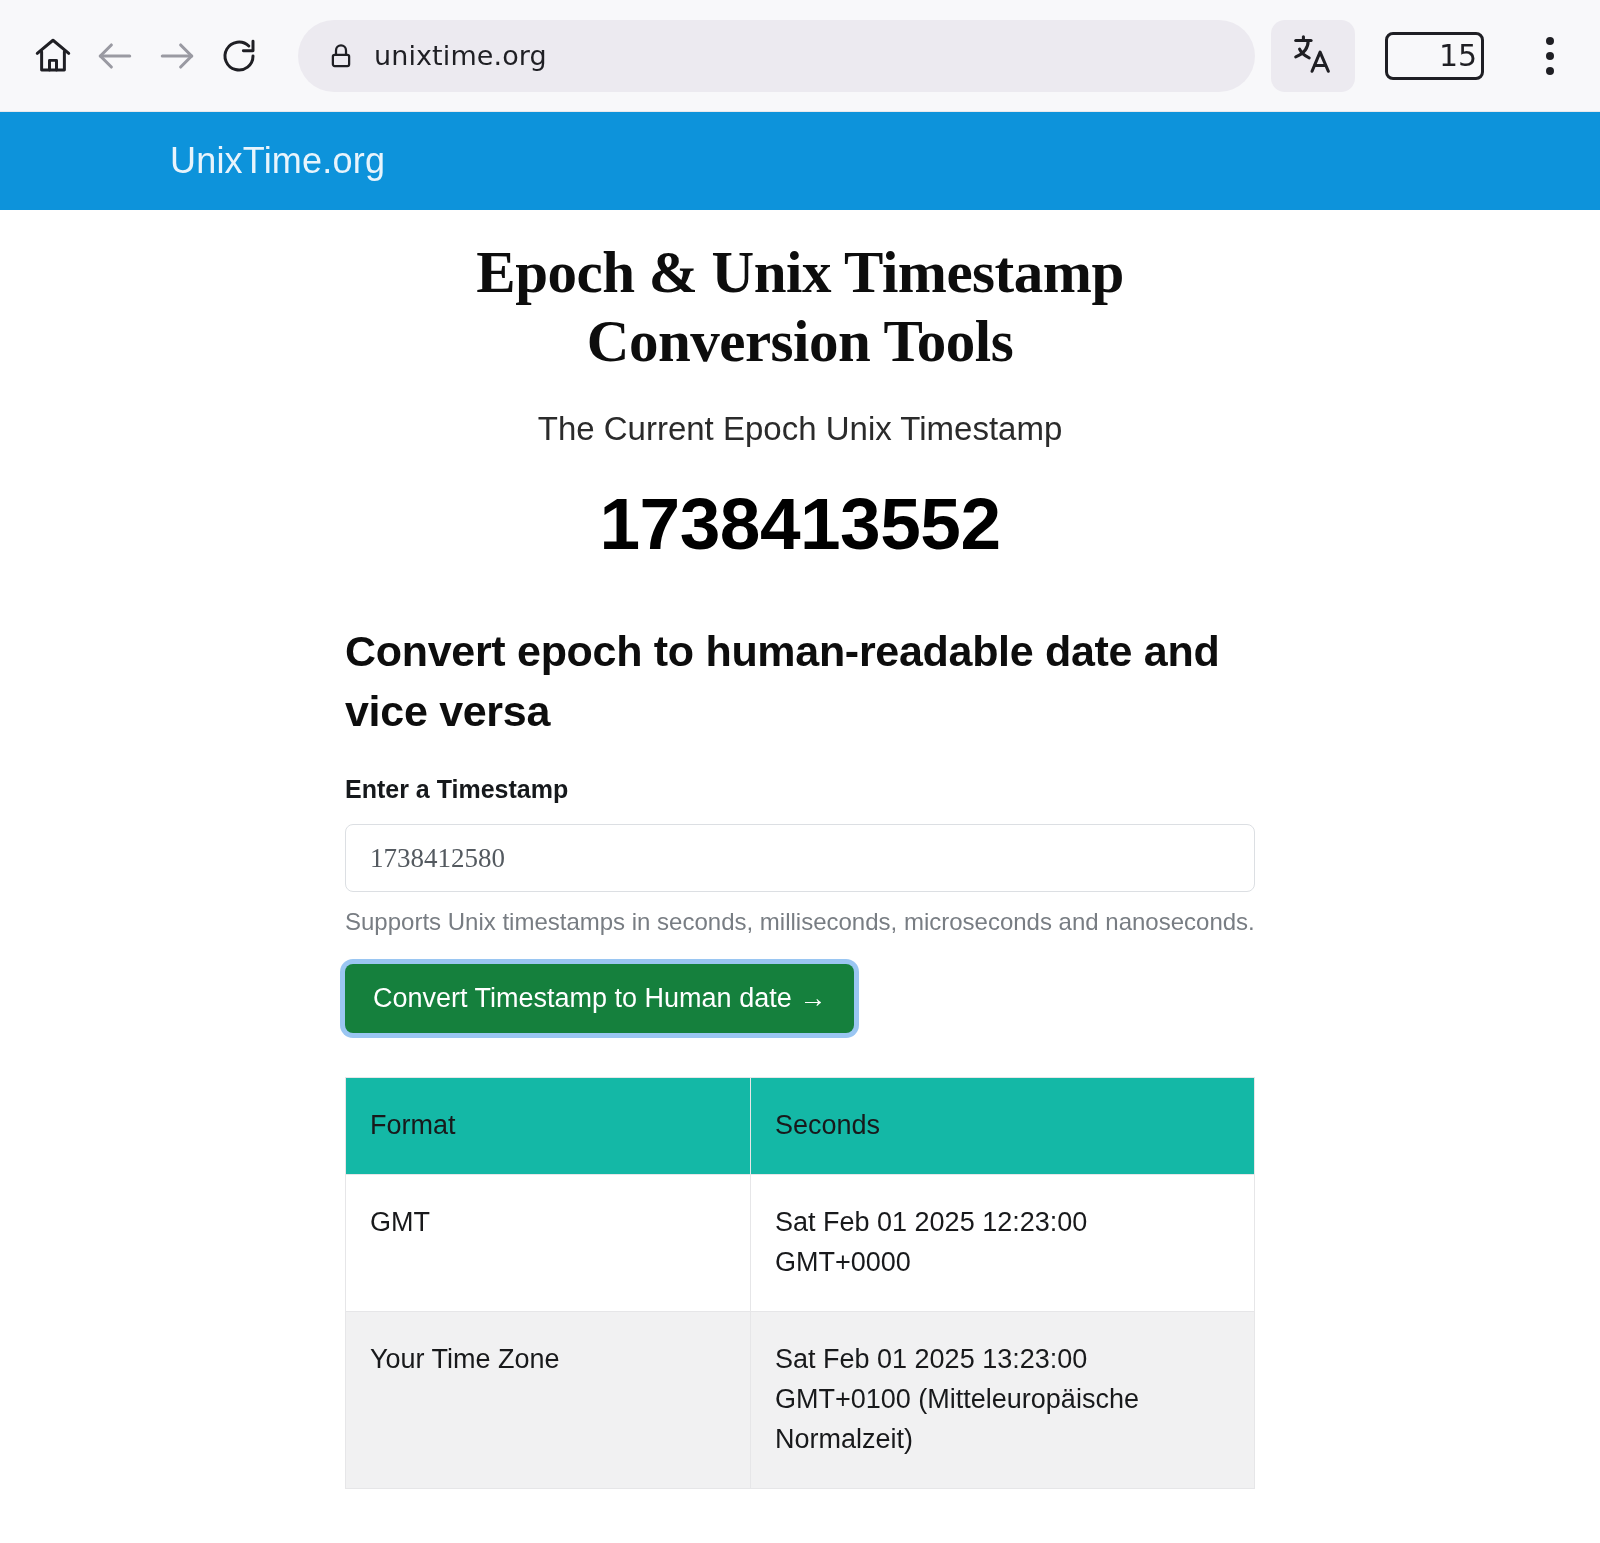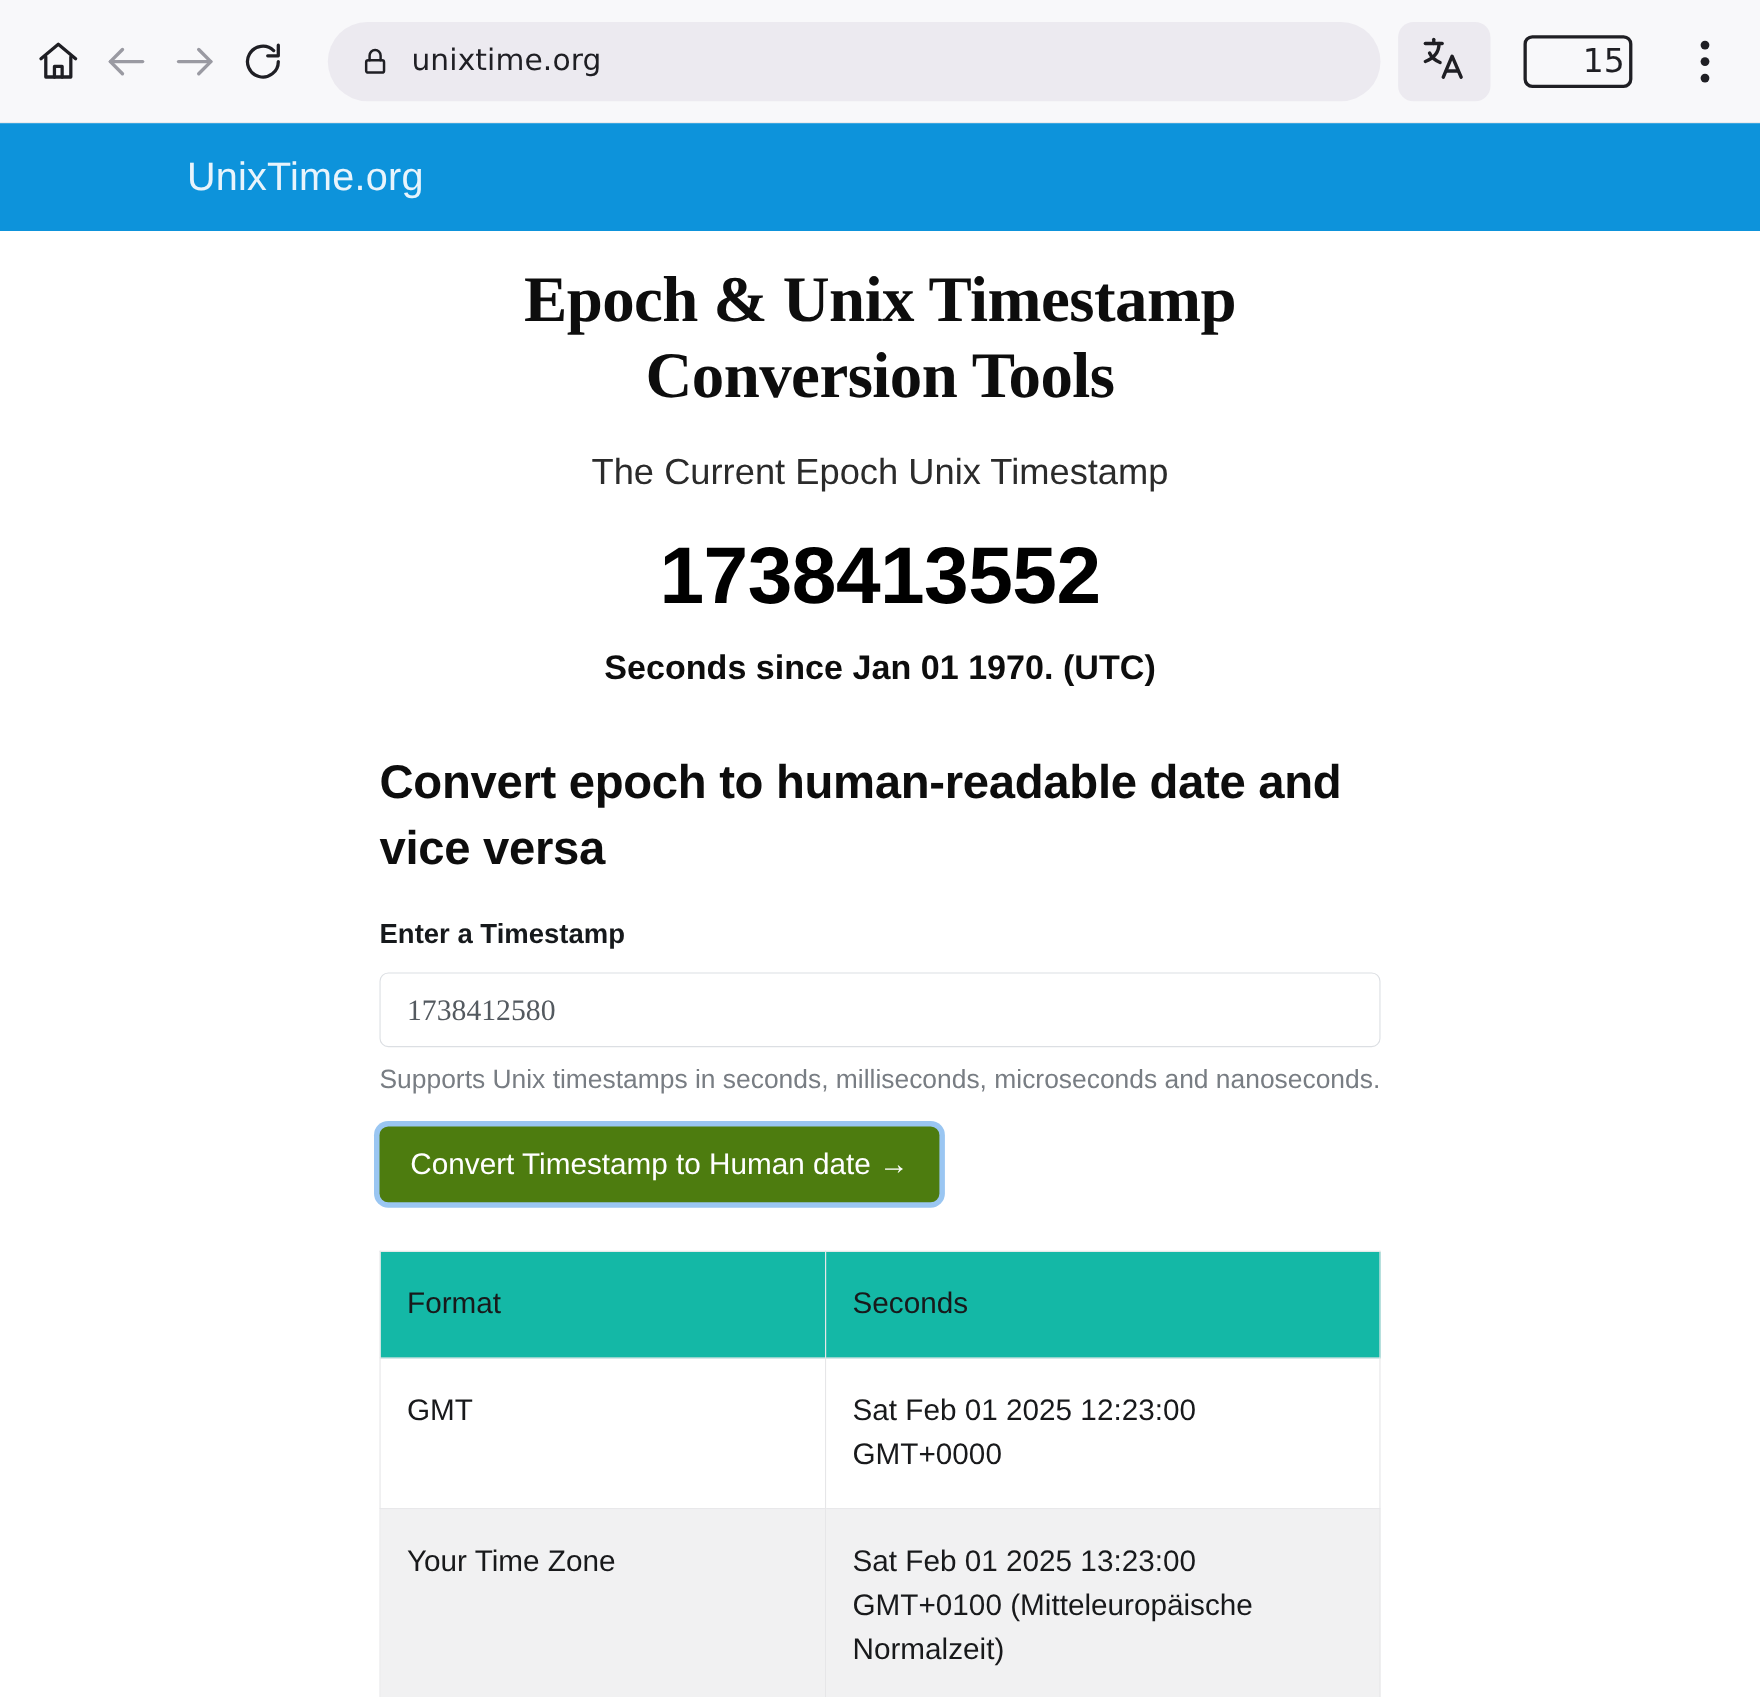--- a/index.html
+++ b/index.html
@@ -196,21 +196,21 @@
   }
   .ts-input::placeholder { color: #6d737a; }
   .help-text {
     margin-top: 16px;
     font-size: 24px;
     color: #787d83;
   }
   .convert-btn {
     margin-top: 28px;
     display: inline-block;
-    background: #4d7c0f;
+    background: #15803d;
     color: #ffffff;
     font-size: 27px;
     border: none;
     border-radius: 8px;
     padding: 19px 28px;
     box-shadow: 0 0 0 5px #9ac6f2;
     font-family: "Liberation Sans", sans-serif;
     cursor: pointer;
   }
 
@@ -316,21 +316,20 @@
 <div class="site-navbar">
   <a class="brand">UnixTime.org</a>
 </div>
 
 <div class="page">
 
   <div class="hero">
     <h1 class="hero-title">Epoch &amp; Unix Timestamp Conversion Tools</h1>
     <div class="hero-sub">The Current Epoch Unix Timestamp</div>
     <div class="epoch-now">1738413552</div>
-    <div class="epoch-note">Seconds since Jan 01 1970. (UTC)</div>
   </div>
 
   <div class="content">
     <h2 class="section-title">Convert epoch to human-readable date and vice versa</h2>
 
     <div class="field-label">Enter a Timestamp</div>
 
     <input class="ts-input" type="text" value="1738412580" style="">
 
     <div class="help-text">Supports Unix timestamps in seconds, milliseconds, microseconds and nanoseconds.</div>

